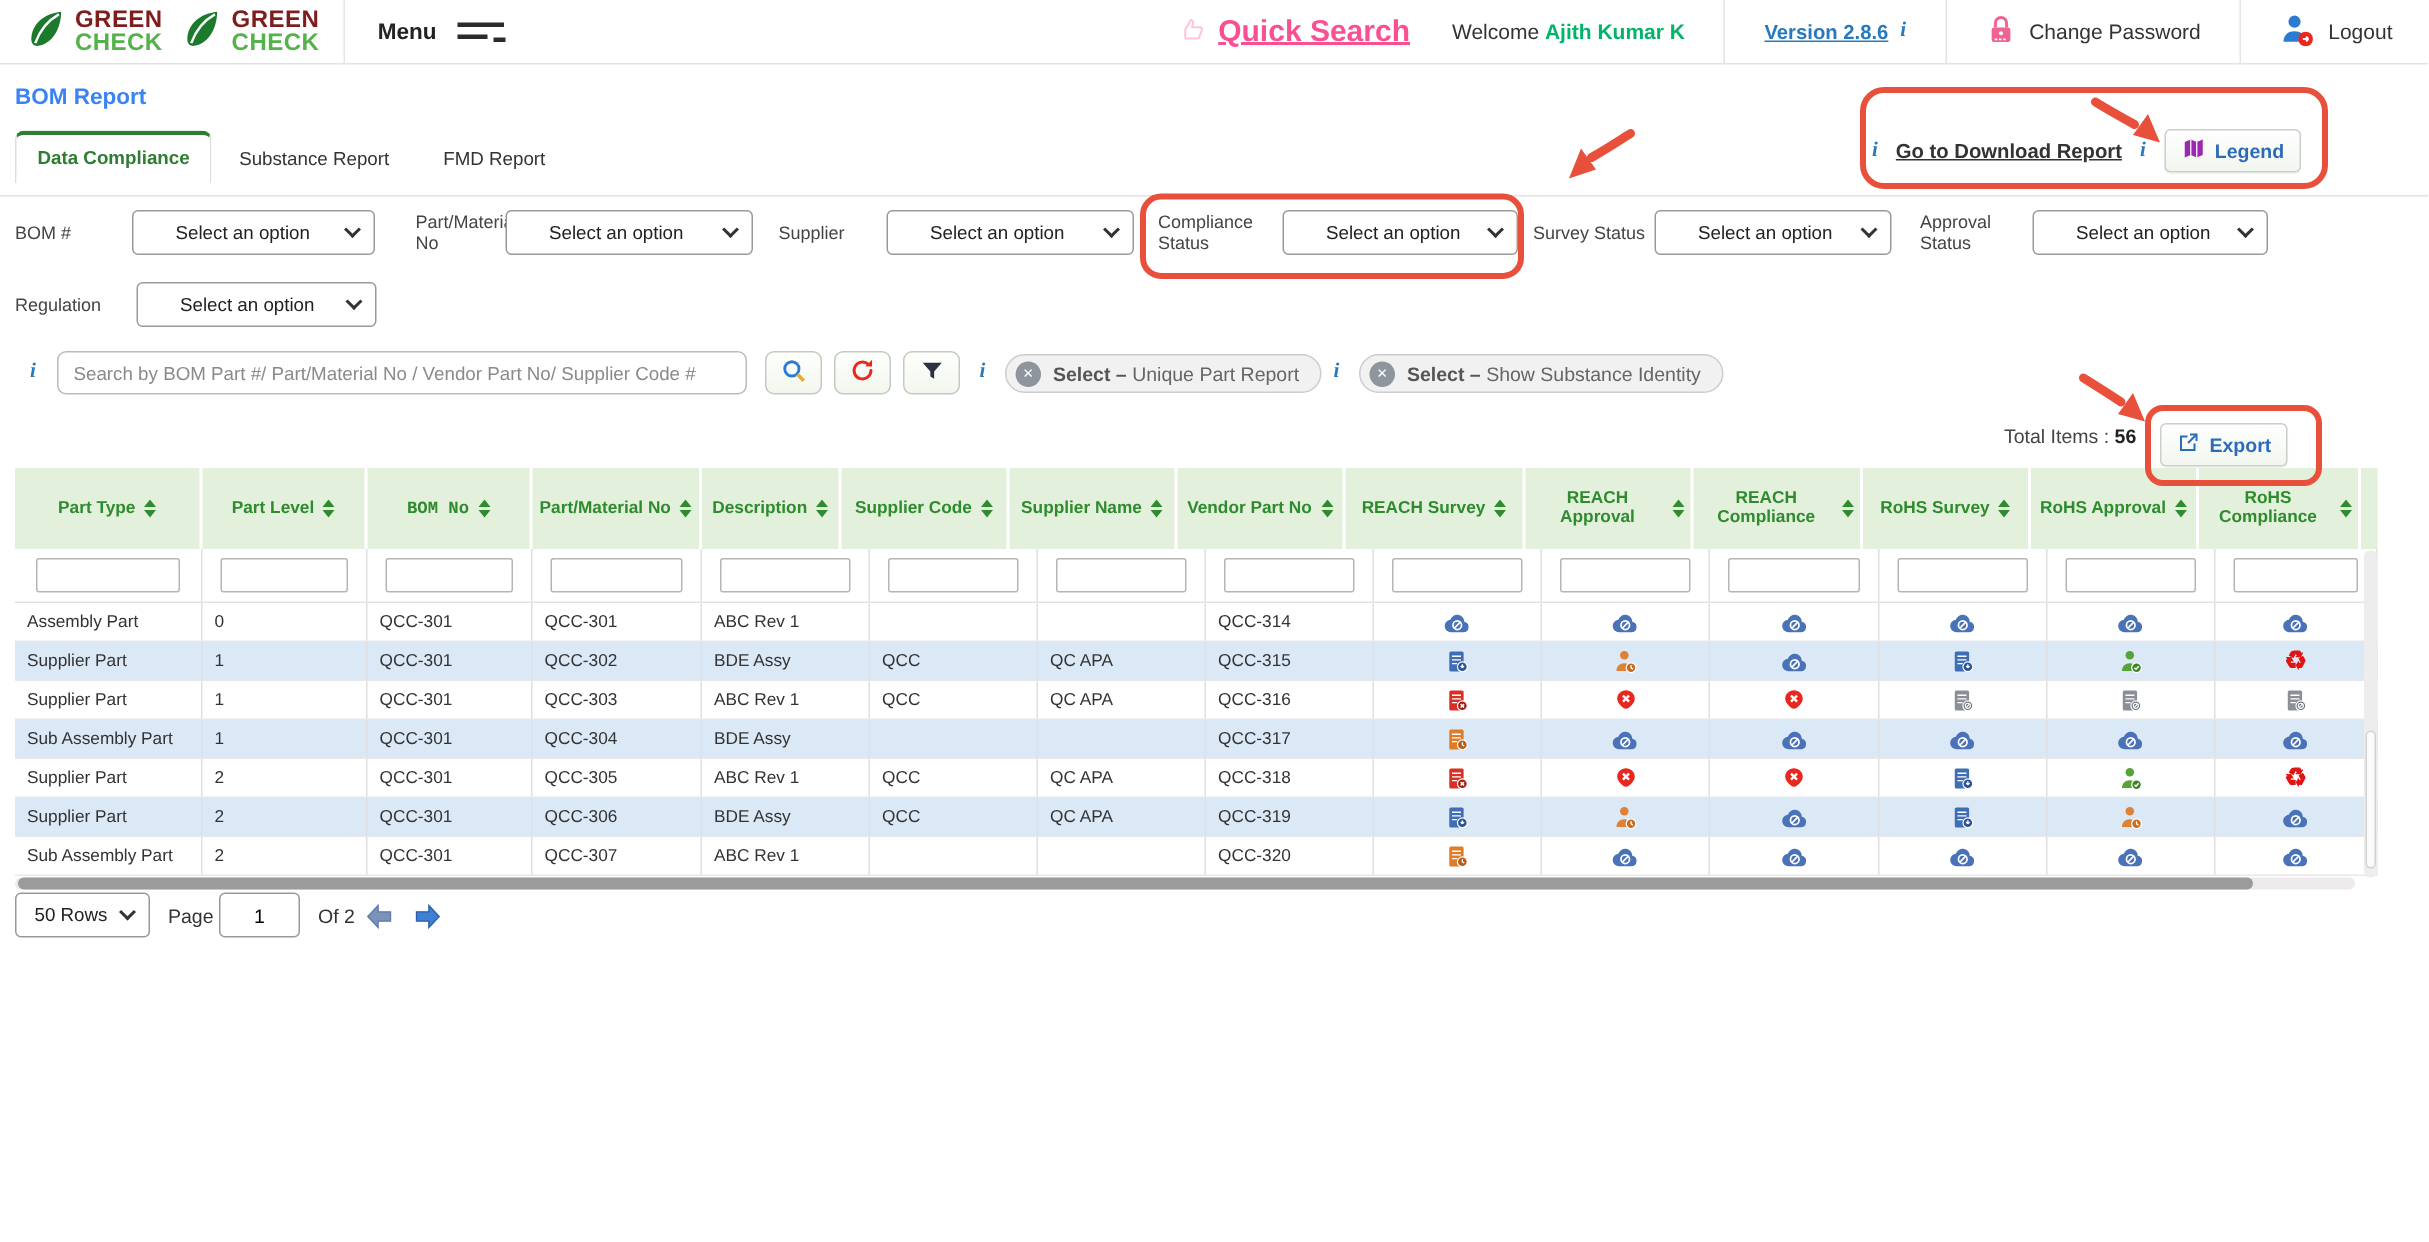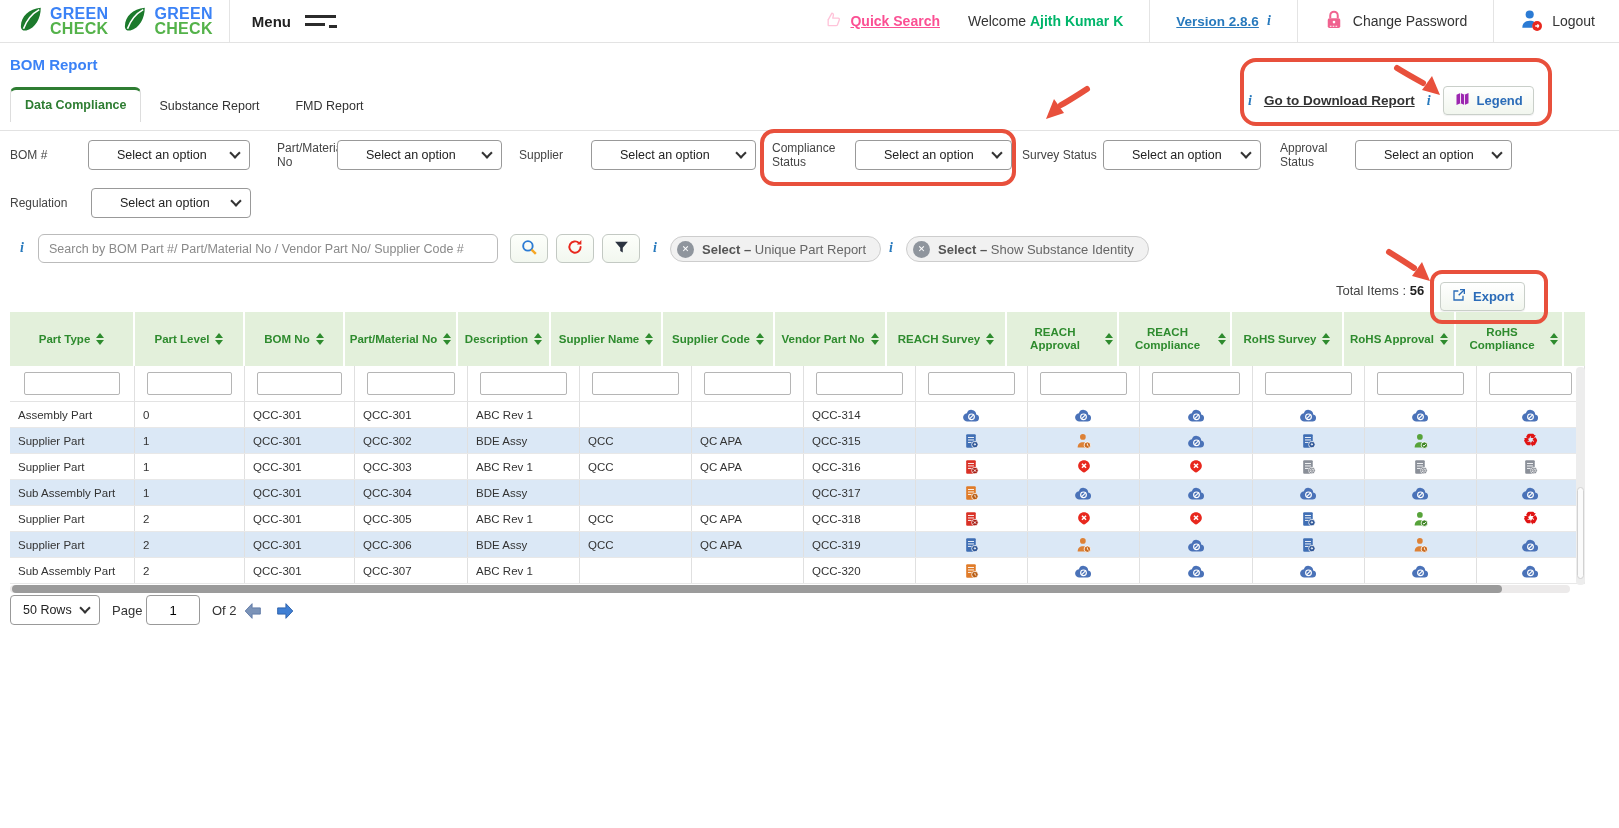--- a/index.html
+++ b/index.html
@@ -7,32 +7,32 @@
   .page {
     position: relative; width: 1619px; height: 828px; background: #fff;
     font-family: "Liberation Sans", sans-serif; overflow: hidden; color:#333;
   }
   
   .topbar { position:absolute; top:0; left:0; width:100%; height:43px;
     border-bottom:1px solid #e3e3e3; display:flex; align-items:center; }
   .logos { display:flex; align-items:center; gap:12px; padding-left:16px; }
   .logo { display:flex; align-items:center; gap:4px; }
   .logo-text { font-weight:bold; font-size:16px; line-height:15px; letter-spacing:.3px; }
-  .logo-text .g { color:#3b82f6; display:block; }
+  .logo-text .g { color:#7f1d1d; display:block; }
   .logo-text .c { color:#54b24a; display:block; }
   .vdiv { width:1px; height:42px; background:#e4e4e4; }
   .menu-wrap { display:flex; align-items:center; gap:14px; margin-left:22px; }
   .menu-label { font-weight:bold; font-size:15px; color:#222; }
   .burger { width:31px; height:13px; position:relative; cursor:pointer; }
   .burger .l1 { position:absolute; top:0; left:0; width:31px; height:3px; background:#2b2b2b; }
   .burger .l2 { position:absolute; top:8px; left:0; width:20px; height:3px; background:#2b2b2b; }
   .burger .l3 { position:absolute; top:10px; left:24px; width:8px; height:3px; background:#2b2b2b; }
   .top-right { margin-left:auto; display:flex; align-items:center; height:100%; }
   .qsearch { display:flex; align-items:center; gap:6px; margin-right:28px; }
-  .qsearch a { color:#fb4f93; font-weight:bold; font-size:14px; text-decoration:underline; }
+  .qsearch a { color:#fb4f93; font-weight:bold; font-size:20px; text-decoration:underline; }
   .welcome { font-size:14px; color:#333; margin-right:26px; }
   .welcome b { color:#00b56a; }
   .version-wrap { display:flex; align-items:center; gap:8px; padding:0 26px; height:100%; border-left:1px solid #e4e4e4; }
   .version-link { color:#2779bd; font-weight:bold; font-size:13.5px; text-decoration:underline; }
   .info-i { font-family:"Liberation Serif", serif; font-style:italic; font-weight:bold;
     color:#2779bd; font-size:14px; line-height:1; }
   .chpass { display:flex; align-items:center; gap:9px; padding:0 26px; height:100%; border-left:1px solid #e4e4e4; font-size:14px; color:#333; }
   .logout { display:flex; align-items:center; gap:8px; padding:0 24px 0 26px; height:100%; border-left:1px solid #e4e4e4; font-size:14px; color:#333; }
   
   .page-title { position:absolute; left:10px; top:56px; font-size:15px; font-weight:bold; color:#3b82f6; }
@@ -310,21 +310,21 @@
             <i class="dn"></i>
           </span>
         </div>
         <div class="th" style="width: 110px;">
           <span>Part Level</span>
           <span class="sort">
             <i class="up"></i>
             <i class="dn"></i>
           </span>
         </div>
-        <div class="th" style="width: 100px;">
+        <div class="th" style="width: 110px; font-family: Liberation Mono, monospace;">
           <span>BOM No</span>
           <span class="sort">
             <i class="up"></i>
             <i class="dn"></i>
           </span>
         </div>
         <div class="th" style="width: 113px;">
           <span>Part/Material No</span>
           <span class="sort">
             <i class="up"></i>
@@ -332,28 +332,28 @@
           </span>
         </div>
         <div class="th" style="width: 93px;">
           <span>Description</span>
           <span class="sort">
             <i class="up"></i>
             <i class="dn"></i>
           </span>
         </div>
         <div class="th" style="width: 112px;">
+          <span>Supplier Code</span>
+          <span class="sort">
+            <i class="up"></i>
+            <i class="dn"></i>
+          </span>
+        </div>
+        <div class="th" style="width: 112px;">
           <span>Supplier Name</span>
-          <span class="sort">
-            <i class="up"></i>
-            <i class="dn"></i>
-          </span>
-        </div>
-        <div class="th" style="width: 112px;">
-          <span>Supplier Code</span>
           <span class="sort">
             <i class="up"></i>
             <i class="dn"></i>
           </span>
         </div>
         <div class="th" style="width: 112px;">
           <span>Vendor Part No</span>
           <span class="sort">
             <i class="up"></i>
             <i class="dn"></i>

